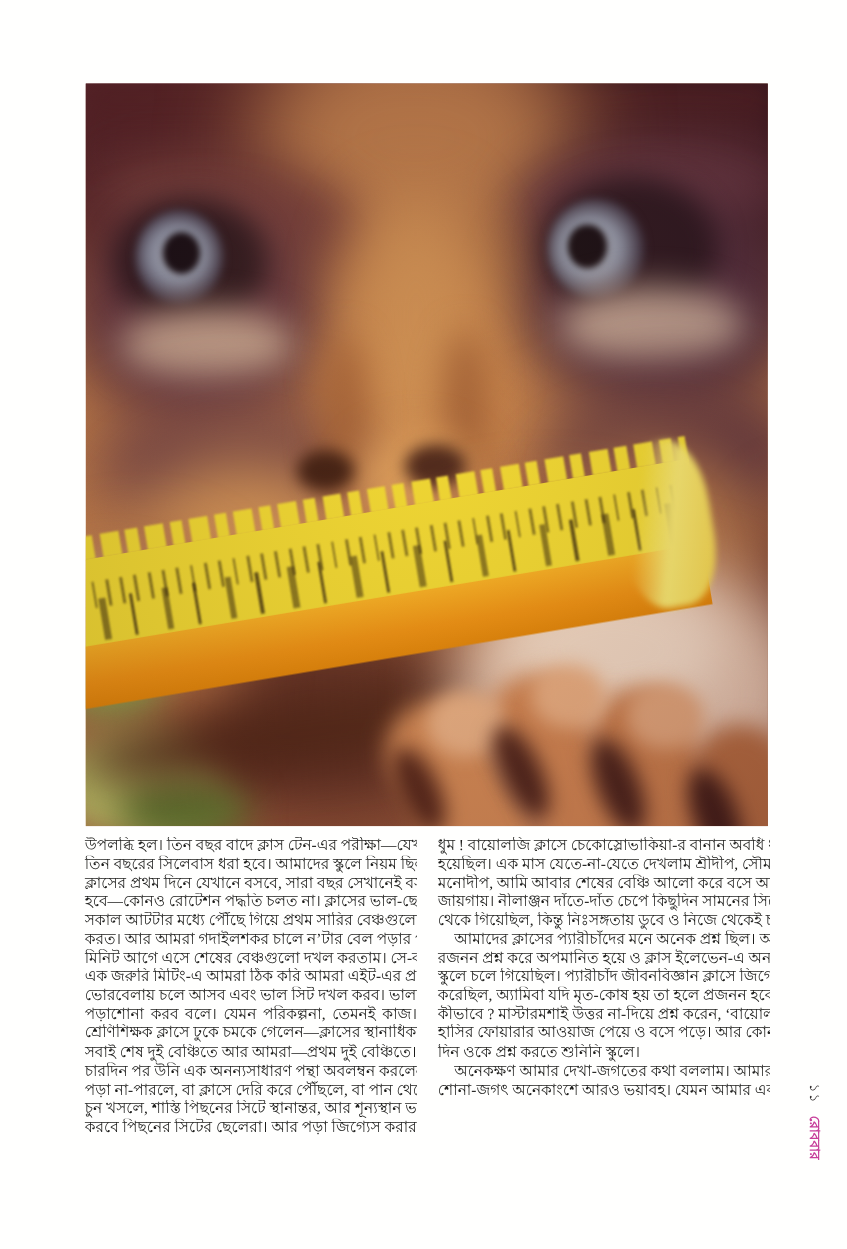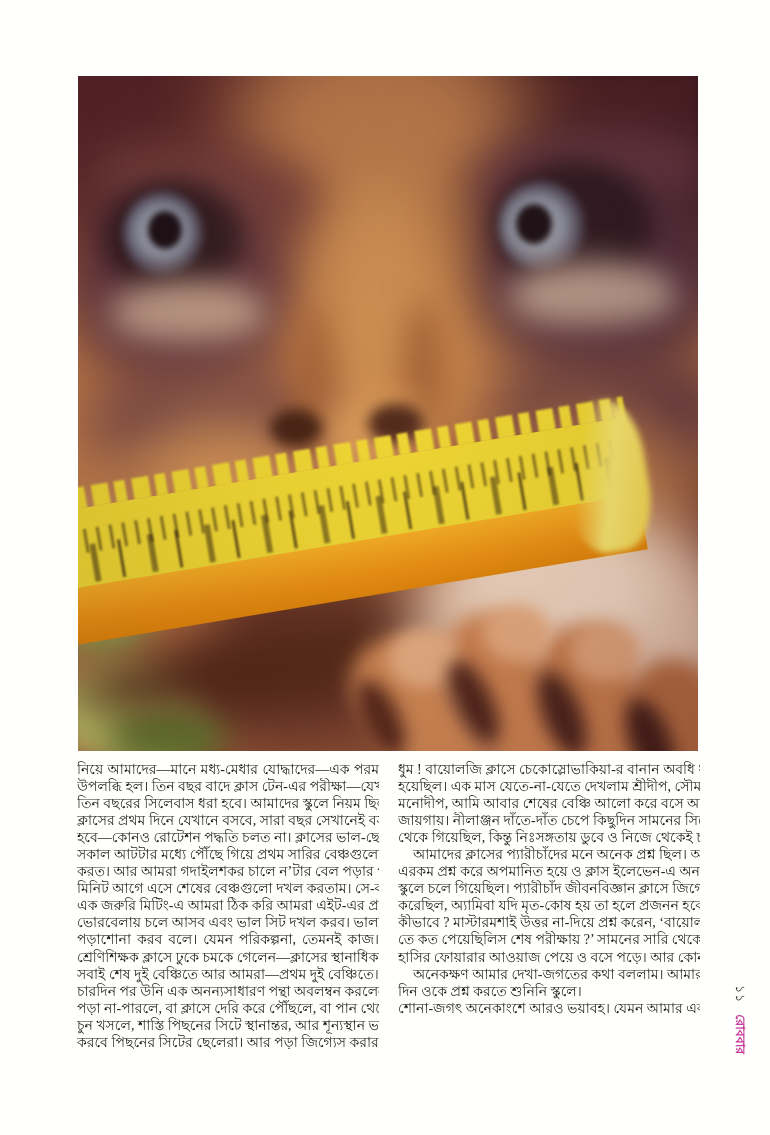--- a/index.html
+++ b/index.html
@@ -156,21 +156,20 @@
       <div class="ticks-bg"></div>
     </div>
     <div class="redge"></div>
     <div class="endcap"></div>
   </div>
   <div class="ly photo-tone"></div>
 </div>
 
 <div class="article">
   <div class="col">
-      <div class="line">নিয়ে আমাদের—মানে মধ্য-মেধার যোদ্ধাদের—এক পরম</div>
       <div class="line">উপলব্ধি হল। তিন বছর বাদে ক্লাস টেন-এর পরীক্ষা—যেখানে</div>
       <div class="line">তিন বছরের সিলেবাস ধরা হবে। আমাদের স্কুলে নিয়ম ছিল, নতুন</div>
       <div class="line">ক্লাসের প্রথম দিনে যেখানে বসবে, সারা বছর সেখানেই বসতে</div>
       <div class="line">হবে—কোনও রোটেশন পদ্ধতি চলত না। ক্লাসের ভাল-ছেলেরা</div>
       <div class="line">সকাল আটটার মধ্যে পৌঁছে গিয়ে প্রথম সারির বেঞ্চগুলো দখল</div>
       <div class="line">করত। আর আমরা গদাইলশকর চালে ন’টার বেল পড়ার পাঁচ</div>
       <div class="line">মিনিট আগে এসে শেষের বেঞ্চগুলো দখল করতাম। সে-বছরে</div>
       <div class="line">এক জরুরি মিটিং-এ আমরা ঠিক করি আমরা এইট-এর প্রথমদিনে</div>
       <div class="line">ভোরবেলায় চলে আসব এবং ভাল সিট দখল করব। ভালভাবে</div>
       <div class="line">পড়াশোনা করব বলে। যেমন পরিকল্পনা, তেমনই কাজ।</div>
@@ -181,28 +180,27 @@
       <div class="line">চুন খসলে, শাস্তি পিছনের সিটে স্থানান্তর, আর শূন্যস্থান ভরাট</div>
       <div class="line short">করবে পিছনের সিটের ছেলেরা। আর পড়া জিগ্যেস করার কত</div>
     </div>
   <div class="col">
       <div class="line">ধুম ! বায়োলজি ক্লাসে চেকোস্লোভাকিয়া-র বানান অবধি ধরা</div>
       <div class="line">হয়েছিল। এক মাস যেতে-না-যেতে দেখলাম শ্রীদীপ, সৌমাভ,</div>
       <div class="line">মনোদীপ, আমি আবার শেষের বেঞ্চি আলো করে বসে আছি</div>
       <div class="line">জায়গায়। নীলাঞ্জন দাঁতে-দাঁত চেপে কিছুদিন সামনের সিটে</div>
       <div class="line">থেকে গিয়েছিল, কিন্তু নিঃসঙ্গতায় ডুবে ও নিজে থেকেই চলে</div>
       <div class="line indent">আমাদের ক্লাসের প্যারীচাঁদের মনে অনেক প্রশ্ন ছিল। আর</div>
-      <div class="line">এরকম প্রশ্ন করে অপমানিত হয়ে ও ক্লাস ইলেভেন-এ অন্য</div>
+      <div class="line">রজনন প্রশ্ন করে অপমানিত হয়ে ও ক্লাস ইলেভেন-এ অন্য</div>
       <div class="line">স্কুলে চলে গিয়েছিল। প্যারীচাঁদ জীবনবিজ্ঞান ক্লাসে জিগ্যেস</div>
       <div class="line">করেছিল, অ্যামিবা যদি মৃত-কোষ হয় তা হলে প্রজনন হবে</div>
       <div class="line">কীভাবে ? মাস্টারমশাই উত্তর না-দিয়ে প্রশ্ন করেন, ‘বায়োলজি-</div>
-      <div class="line">তে কত পেয়েছিলিস শেষ পরীক্ষায় ?’ সামনের সারি থেকে</div>
       <div class="line">হাসির ফোয়ারার আওয়াজ পেয়ে ও বসে পড়ে।  আর কোনও</div>
+      <div class="line short">দিন ওকে প্রশ্ন করতে শুনিনি স্কুলে।</div>
       <div class="line indent">অনেকক্ষণ আমার দেখা-জগতের কথা বললাম। আমার</div>
-      <div class="line short">দিন ওকে প্রশ্ন করতে শুনিনি স্কুলে।</div>
       <div class="line">শোনা-জগৎ অনেকাংশে আরও ভয়াবহ। যেমন আমার এক দাদা</div>
     </div>
 </div>
 
 <div class="folio">
   <span class="num">১১</span>
   <span class="brand">রোববার</span>
 </div>
 
 </body></html>

